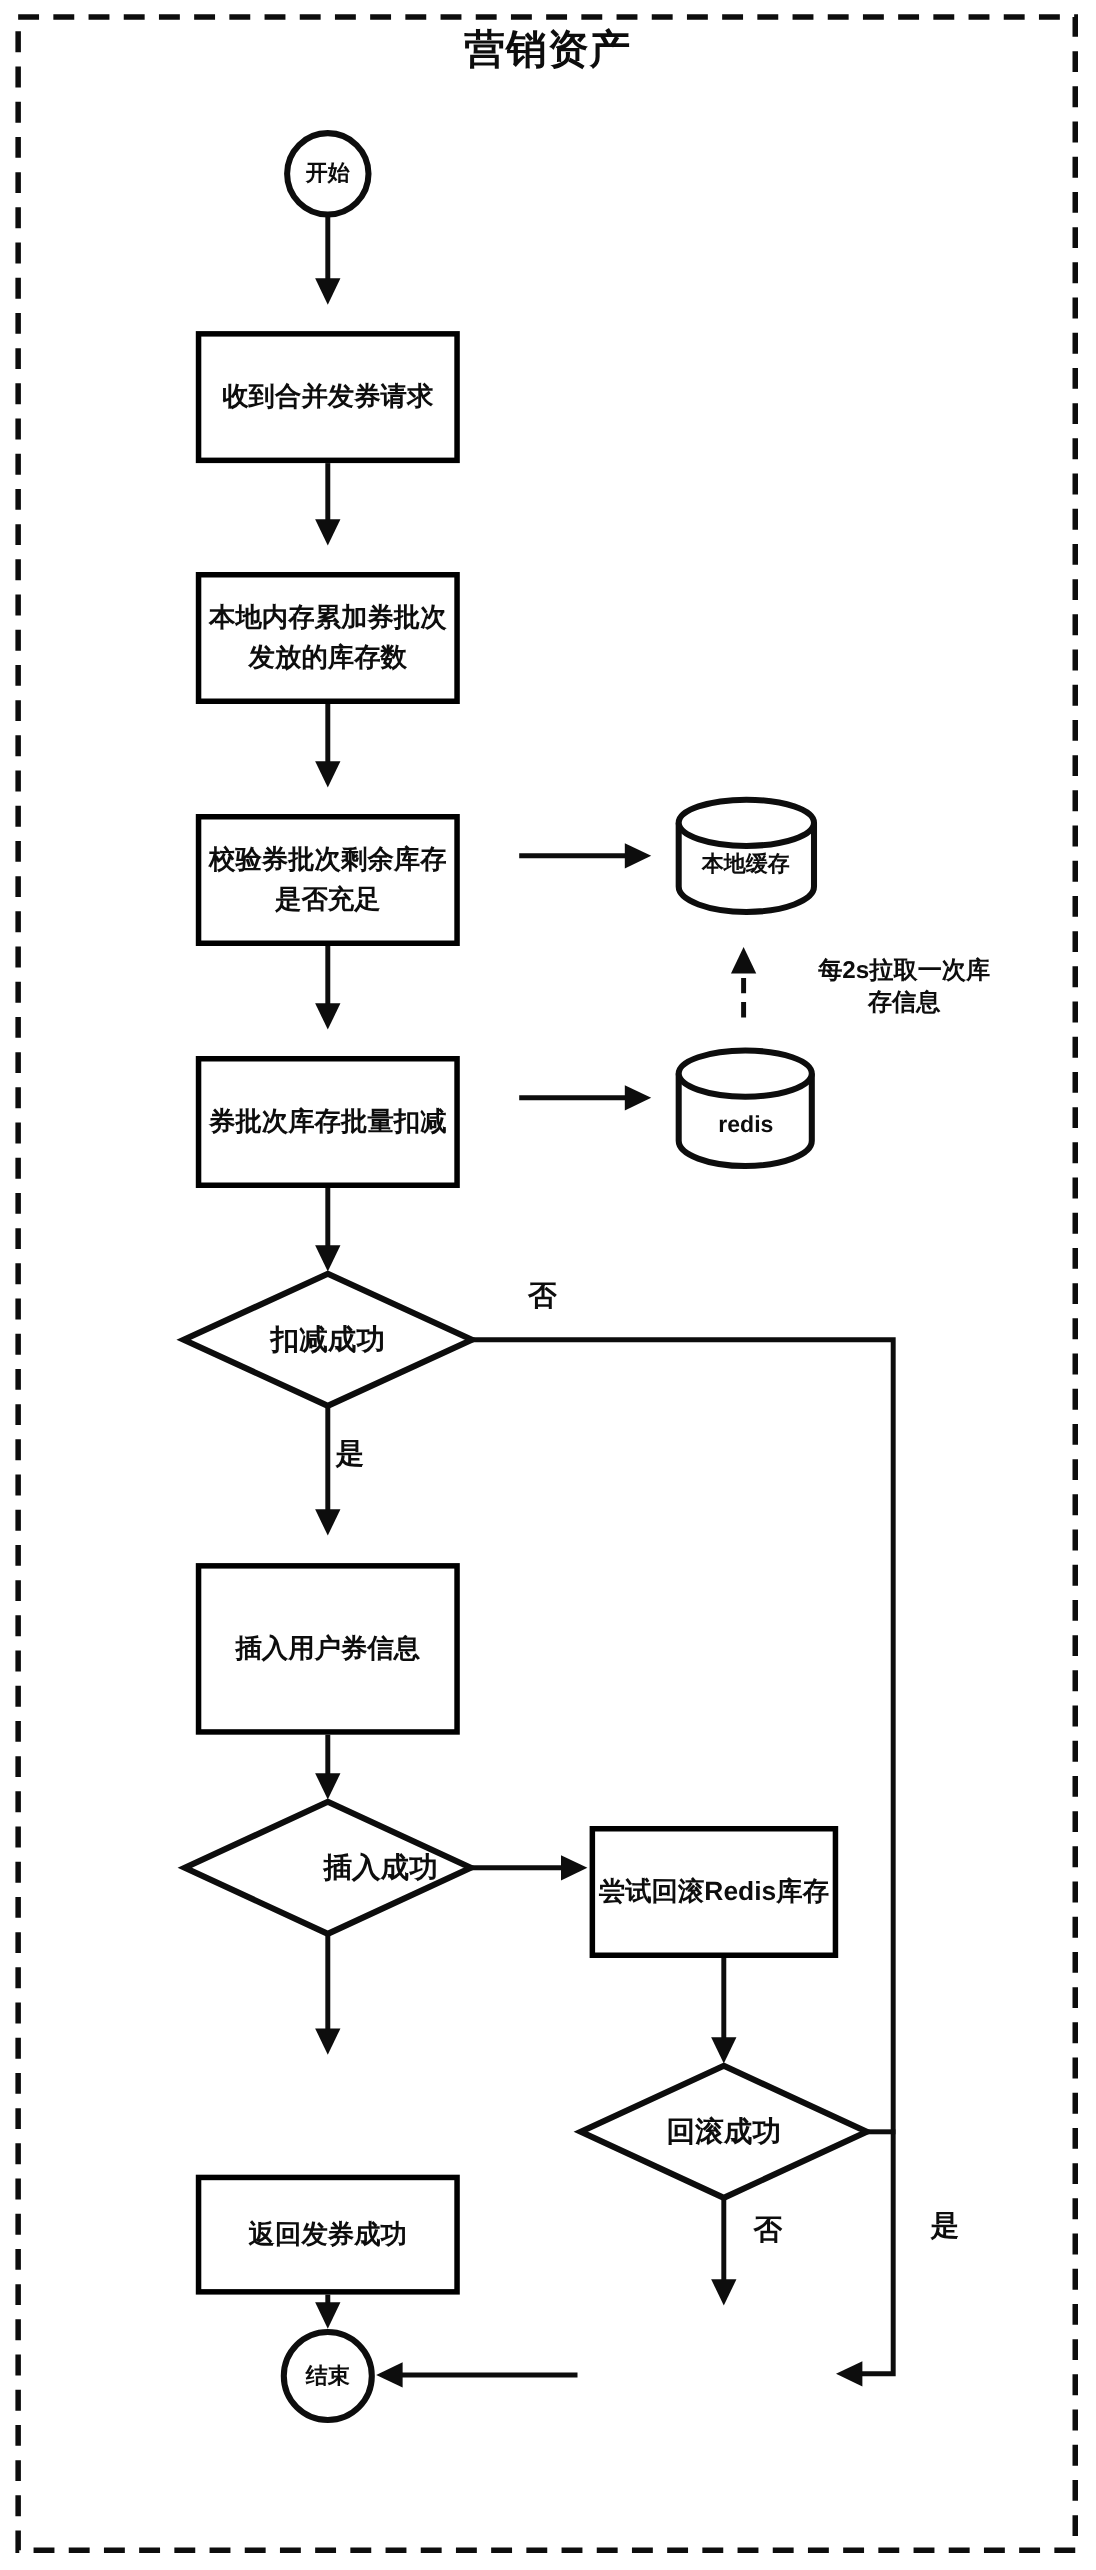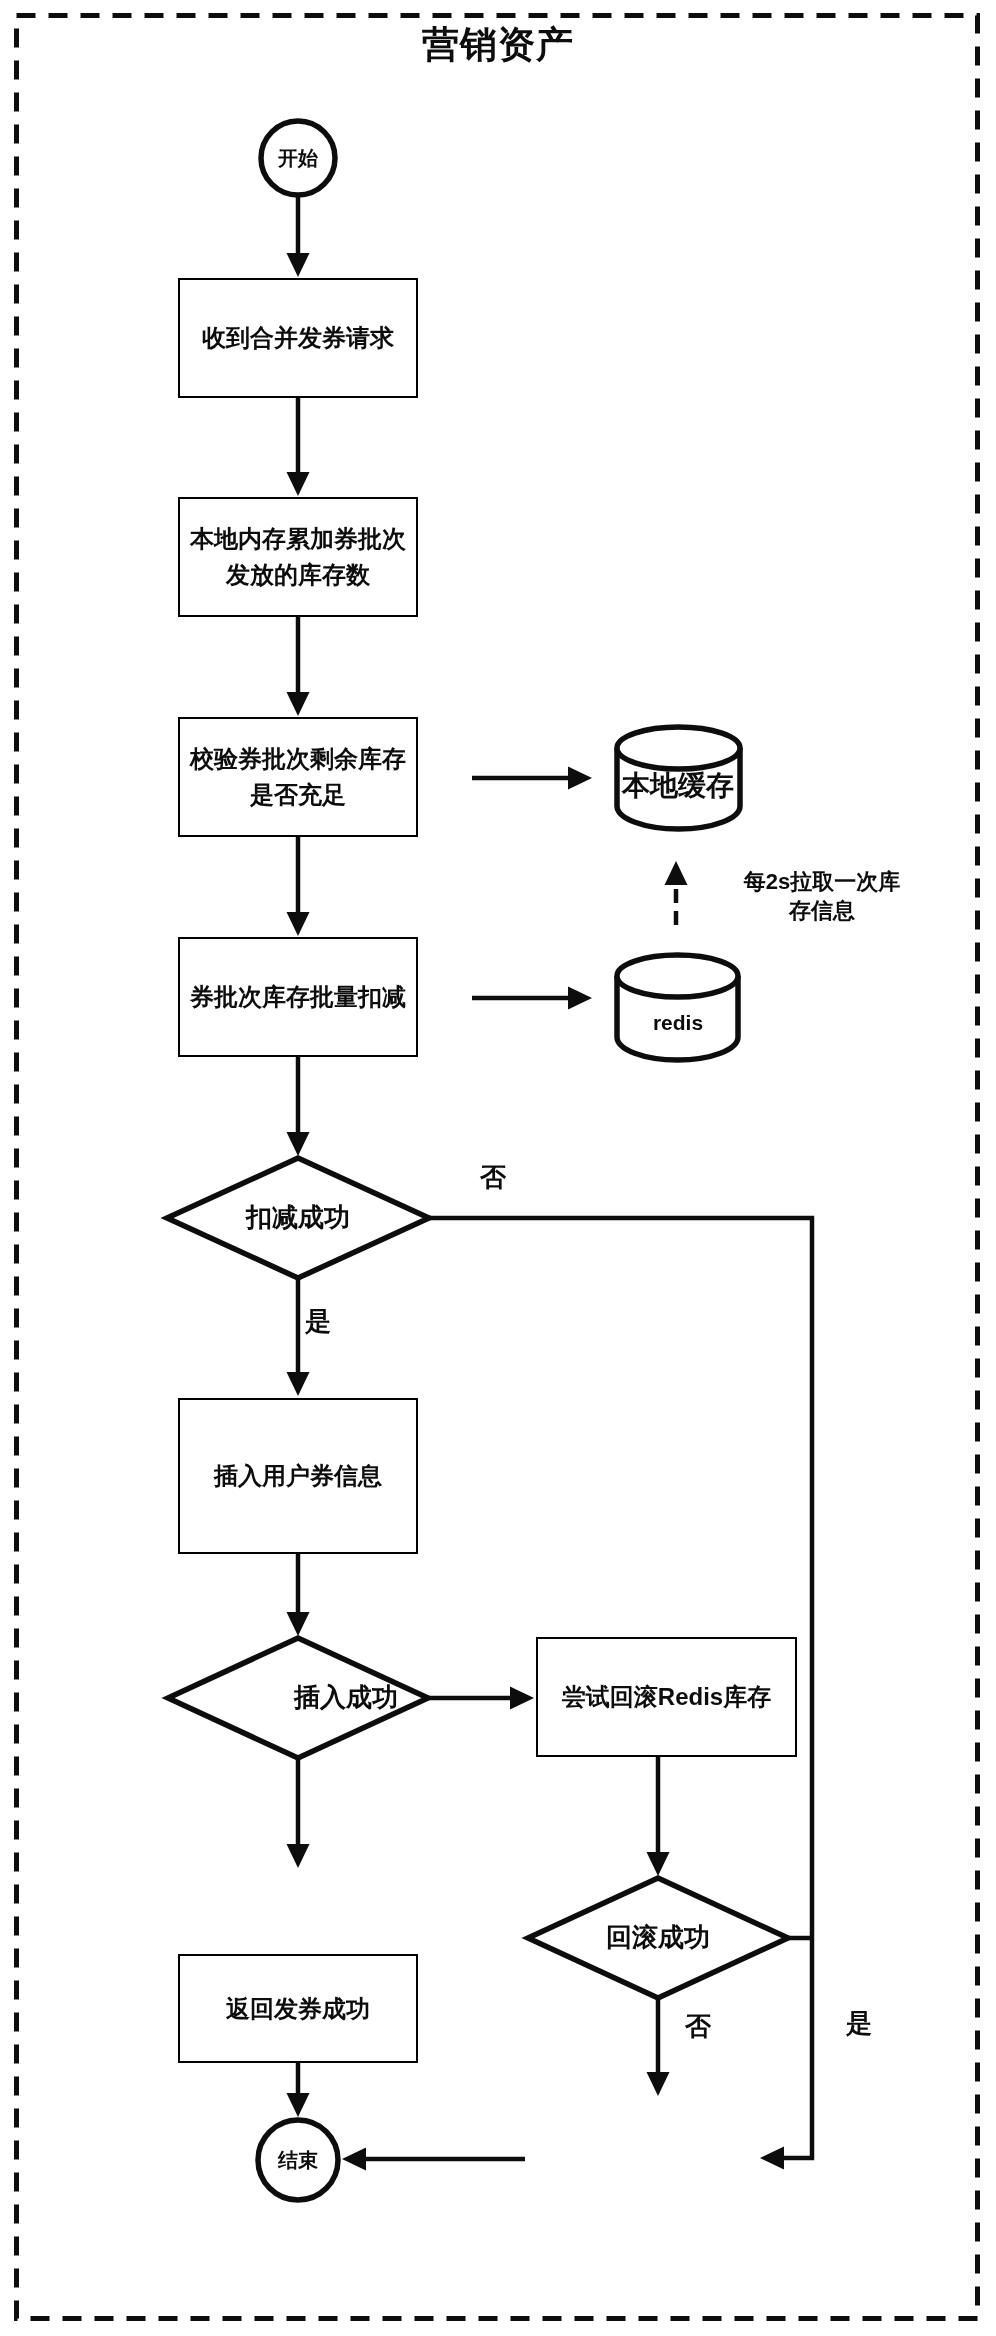--- a/index.html
+++ b/index.html
@@ -9,31 +9,32 @@
     overflow:hidden;
     text-decoration:underline;
   }
   svg.layer { position:absolute; left:0; top:0; width:996px; height:2336px; }
   .title {
     position:absolute; left:0; top:20px; width:100%;
     text-align:center; font-size:37px; font-weight:700; letter-spacing:1px;
   }
   .pbox {
     position:absolute; box-sizing:border-box;
-    border:2px solid #000000; background:#ffffff;
+    border:5px solid #000000; background:#ffffff;
     display:flex; align-items:center; justify-content:center;
     text-align:center; font-weight:700; font-size:24px; line-height:1.5;
     white-space:pre-line;
+    margin-top:23px;
   }
   .lbl {
     position:absolute; transform:translate(-50%,-50%);
     font-weight:700; text-align:center; white-space:pre-line; line-height:1.3;
   }
   .f26 { font-size:26px; }
-  .f24 { font-size:28px; }
+  .f24 { font-size:20px; }
   .f23 { font-size:20px; }
   .f22 { font-size:22px; }
   .f21 { font-size:21px; }
   .shape { fill:#ffffff; stroke:#0d0d0d; stroke-width:5.5; }
   .edge  { fill:none; stroke:#0d0d0d; stroke-width:4.5; }
   .head  { fill:#0d0d0d; stroke:none; }
 </style>
 </head>
 <body>
 
@@ -134,21 +135,21 @@
 
   <div class="title">营销资产</div>
 
   <div class="pbox" style="left:178px; top:278px; width:240px; height:120px;">收到合并发券请求</div>
   <div class="pbox" style="left:178px; top:497px; width:240px; height:120px;">本地内存累加券批次
 发放的库存数</div>
   <div class="pbox" style="left:178px; top:717px; width:240px; height:120px;">校验券批次剩余库存
 是否充足</div>
   <div class="pbox" style="left:178px; top:937px; width:240px; height:120px;">券批次库存批量扣减</div>
   <div class="pbox" style="left:178px; top:1398px; width:240px; height:156px;">插入用户券信息</div>
-  <div class="pbox" style="left:536px; top:1637px; width:261px; height:120px;">尝试回滚Redis库存</div>
+  <div class="pbox" style="left:536px; top:1637px; width:226px; height:120px;">尝试回滚Redis库存</div>
   <div class="pbox" style="left:178px; top:1954px; width:240px; height:109px;">返回发券成功</div>
 
   <div class="lbl f23" style="left:298px; top:158px;">开始</div>
   <div class="lbl f23" style="left:298px; top:2160px;">结束</div>
   <div class="lbl f26" style="left:298px; top:1218px;">扣减成功</div>
   <div class="lbl f26" style="left:298px; top:1698px;margin-left:48px;">插入成功</div>
   <div class="lbl f26" style="left:658px; top:1938px;text-align:right;">回滚成功</div>
   <div class="lbl f24" style="left:678px; top:786px;">本地缓存</div>
   <div class="lbl f21" style="left:678px; top:1023px;">redis</div>
 

